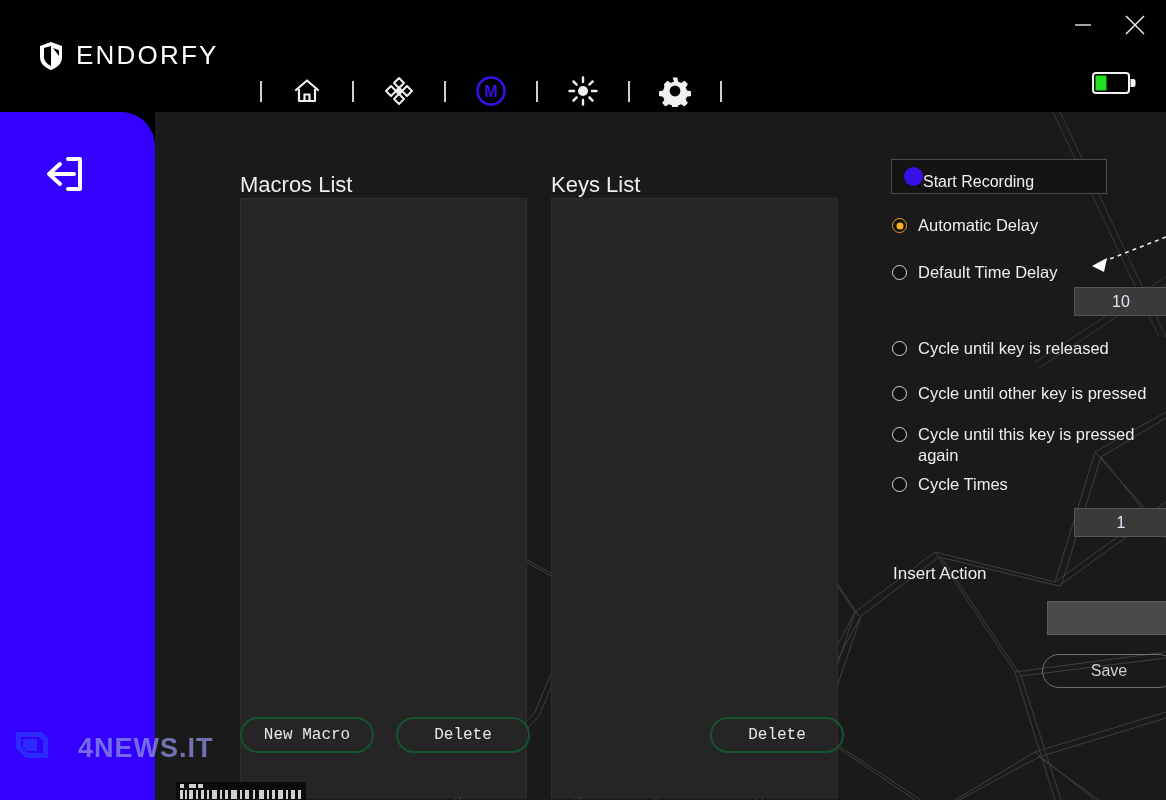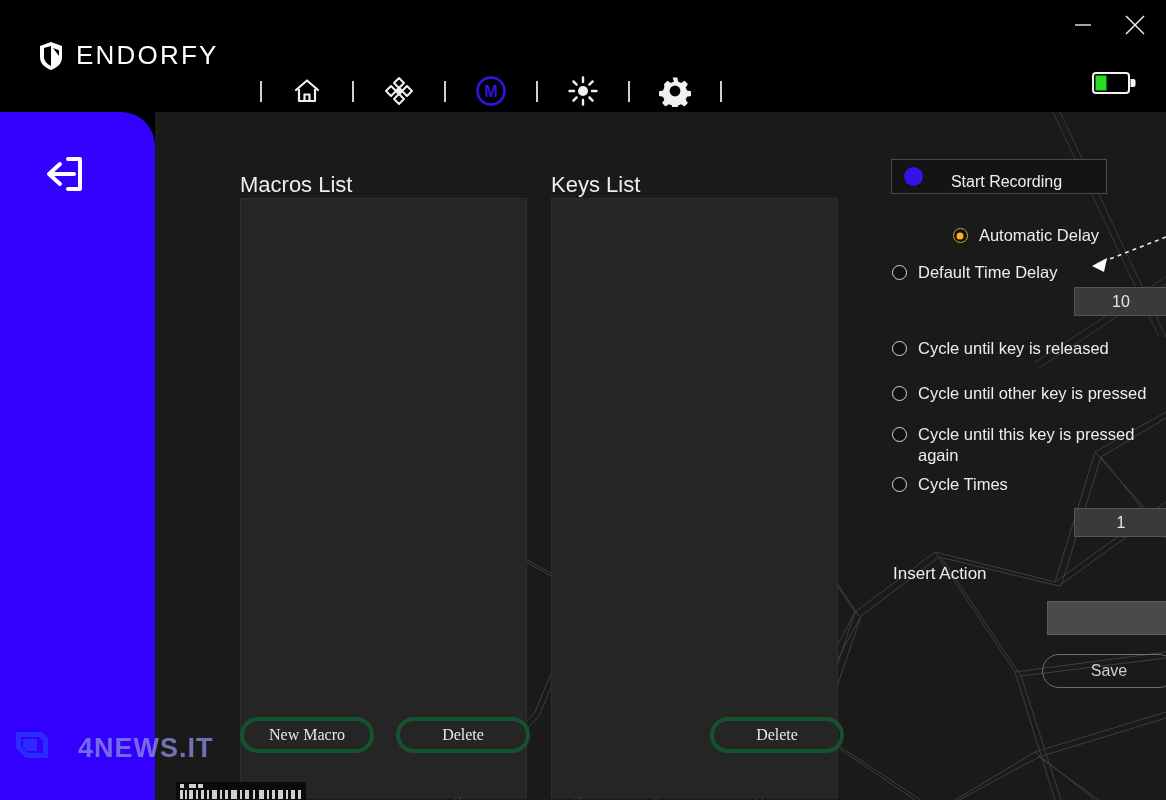--- a/index.html
+++ b/index.html
@@ -132,26 +132,26 @@
   #macros-list { left: 85px;  top: 86px; width: 287px; height: 600px; }
   #keys-list   { left: 396px; top: 86px; width: 287px; height: 600px; }
 
   .btn-row {
     position: absolute; top: 605px; left: 85px;
     width: 600px; height: 36px;
   }
   .pill {
     position: absolute;
     height: 36px;
-    border: 4px solid #14532d;
+    border: 2px solid #14532d;
     border-radius: 18px;
     background: transparent;
     color: #e8e8e8;
     font-size: 16px;
-    font-family: Liberation Serif, serif;
+    font-family: Liberation Mono, monospace;
     cursor: pointer;
     display: flex; align-items: center; justify-content: center;
   }
   #btn-new-macro { left: 0px;   width: 134px; }
   #btn-del-macro { left: 156px; width: 134px; }
   #btn-modify    { left: 314px; width: 134px; }
   #btn-del-key   { left: 470px; width: 134px; }
 
   
   .rightpanel {
@@ -165,21 +165,21 @@
     background: #141414;
     display: flex; align-items: center;
     cursor: pointer;
   }
   .rec-dot {
     width: 19px; height: 19px; border-radius: 50%;
     background: #3a10e8;
     margin-left: 12px; flex: none;
   }
   .rec-label {
-    flex: 1; text-align: center;
+    flex: 1; text-align: left;
     color: #f0f0f0; font-size: 16px;
     padding-right: 16px;
     margin-top: 11px;
   }
 
   .opt {
     position: absolute; left: 10px;
     display: flex; align-items: flex-start; gap: 11px;
     cursor: pointer;
     width: 268px;
@@ -198,21 +198,21 @@
     content: "";
     position: absolute; left: 50%; top: 50%;
     transform: translate(-50%,-50%);
     width: 7px; height: 7px; border-radius: 50%;
     background: #ffb319;
   }
   .opt-label {
     color: #ededed; font-size: 16.5px; line-height: 21px;
   }
 
-  #opt-automatic   { top: 113px; justify-content: center; }
+  #opt-automatic   { top: 103px; }
   #opt-default     { top: 150px; }
   #opt-cyc-rel     { top: 226px; }
   #opt-cyc-other   { top: 271px; }
   #opt-cyc-this    { top: 312px; }
   #opt-cyc-times   { top: 362px; }
 
   .numbox {
     position: absolute;
     width: 94px; height: 29px;
     background: #3a3a3a;

